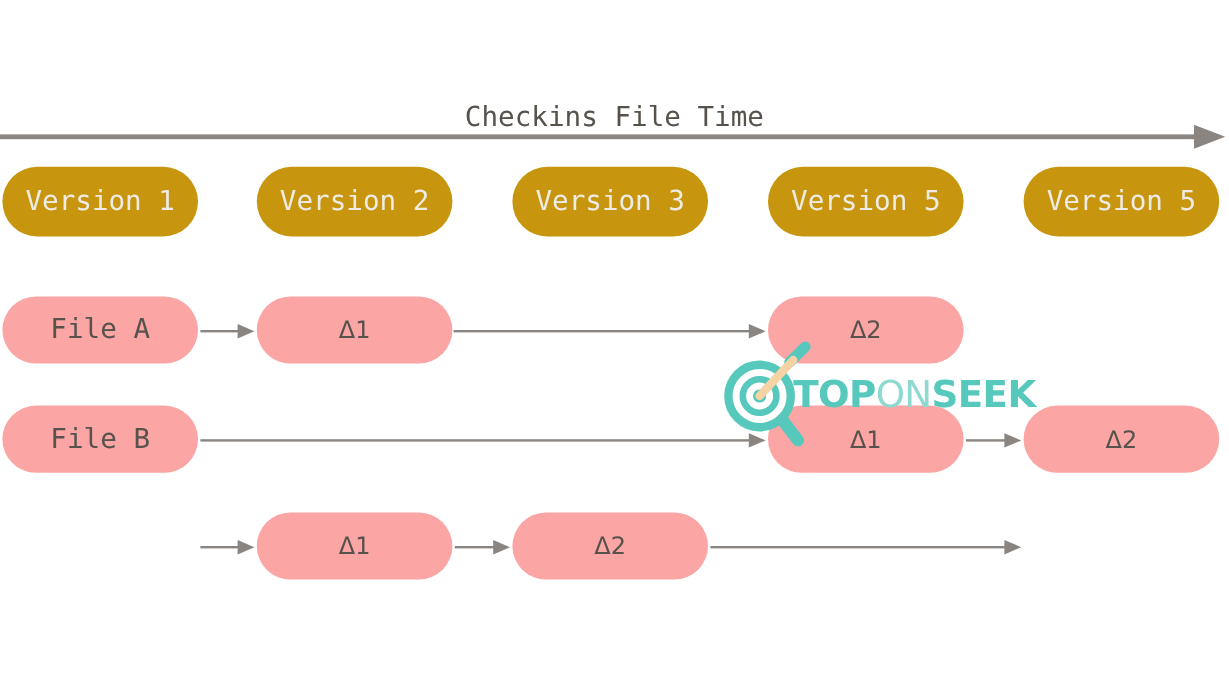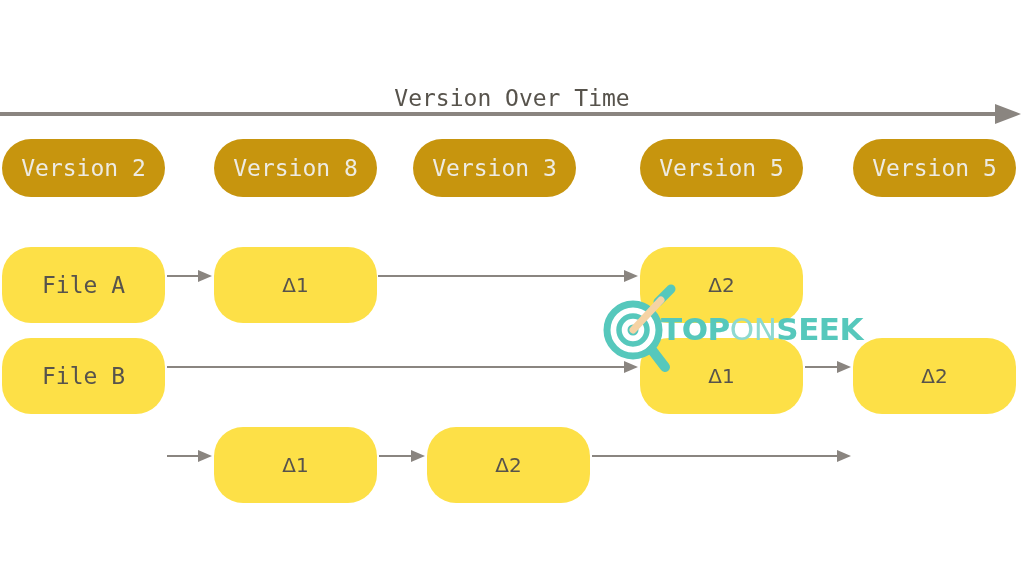--- a/index.html
+++ b/index.html
@@ -45,22 +45,22 @@
     border-radius: 29px;
     display: flex; align-items: center; justify-content: center;
     font-size: 23px;
     color: #edebe3;
     z-index: 10;
   }
 
   
   .fbox {
     position: absolute;
-    width: 163px; height: 76px;
-    background: #fde047;
+    width: 163px; height: 56px;
+    background: #fca5a5;
     border-radius: 29px;
     display: flex; align-items: center; justify-content: center;
     font-size: 23px;
     color: #57534c;
     z-index: 10;
   }
   .delta { font-family: "DejaVu Sans", sans-serif; font-size: 20px; }
 
   
   .arrow { position: absolute; z-index: 5; }
@@ -98,27 +98,27 @@
     text-align: center;
   }
   .wm-bold  { font-weight: 800; color: #56c8bc; }
   .wm-light { font-weight: 400; color: #8ed9d0; }
 </style>
 </head>
 <body>
 
 <div class="canvas">
 
-  <div class="timeline-title">Version Over Time</div>
+  <div class="timeline-title">Checkins File Time</div>
   <div class="timeline-line"></div>
   <div class="timeline-head"></div>
 
-  <div class="pill" style="left:2px">Version 2</div>
-  <div class="pill" style="left:214px">Version 8</div>
-  <div class="pill" style="left:413px">Version 3</div>
+  <div class="pill" style="left:2px">Version 1</div>
+  <div class="pill" style="left:214px">Version 2</div>
+  <div class="pill" style="left:427px">Version 3</div>
   <div class="pill" style="left:640px">Version 5</div>
   <div class="pill" style="left:853px">Version 5</div>
 
   <div class="fbox" style="left:2px;top:247px">File A</div>
   <div class="fbox delta" style="left:214px;top:247px">Δ1</div>
   <div class="fbox delta" style="left:640px;top:247px">Δ2</div>
   <div class="arrow" style="left:167px;top:276px;width:45px">
       <div class="shaft"></div>
       <div class="head"></div>
     </div>

